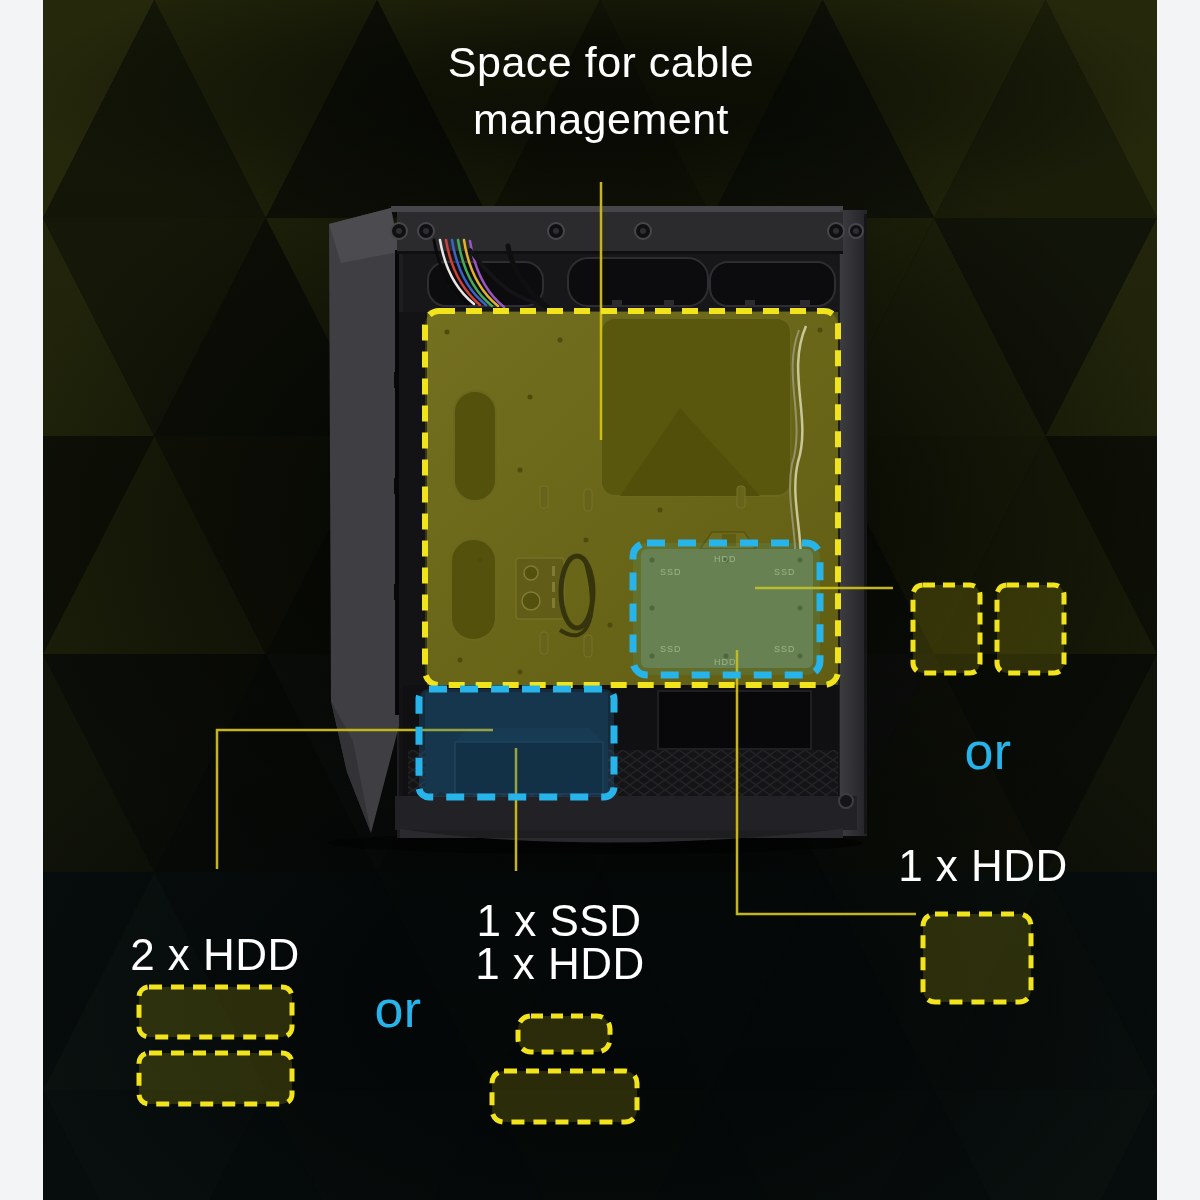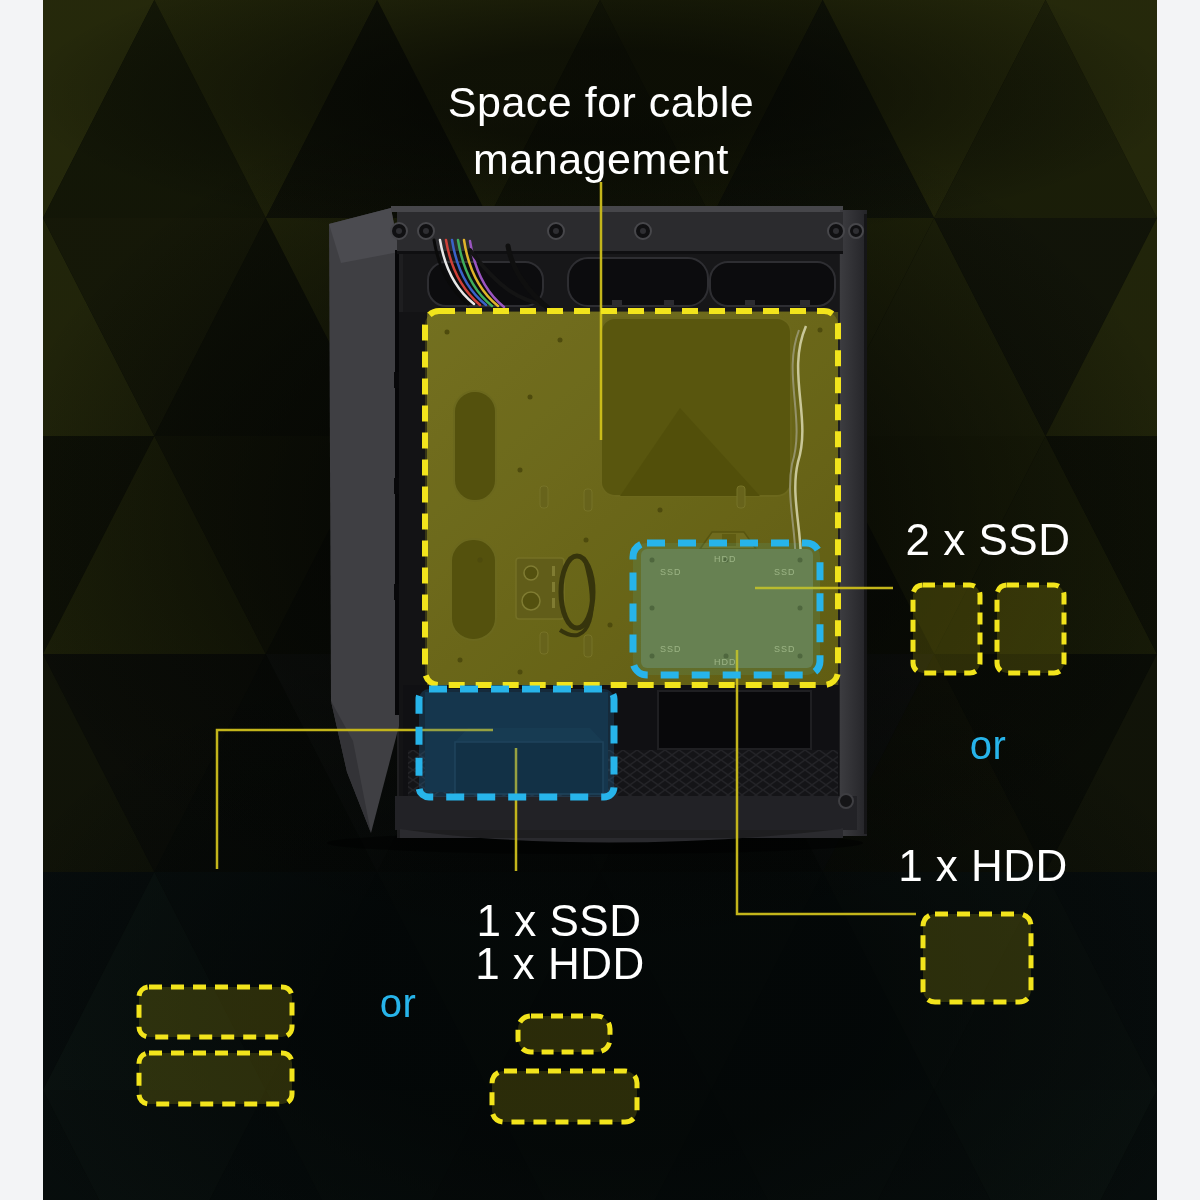--- a/index.html
+++ b/index.html
@@ -26,21 +26,21 @@
   .scene{position:absolute;left:0;top:0;width:1200px;height:1200px;pointer-events:none;}
   .label{
     position:absolute;color:var(--text-white,#fff);
     font-size:44px;line-height:1.05;white-space:nowrap;
     transform:translateX(-50%);letter-spacing:.5px;
   }
   .title{
     font-size:43px;line-height:57px;white-space:normal;
     width:380px;text-align:center;transform:none;
   }
-  .or{color:var(--highlight-cyan,#27b4ea);font-size:40px;text-align:center;}
+  .or{color:var(--highlight-cyan,#27b4ea);font-size:52px;text-align:center;}
   
   .conn{stroke:var(--connector-yellow,#c3b51b);stroke-width:2.5;fill:none;}
   .dashy{stroke:var(--highlight-yellow,#f2e41c);fill:rgba(235,225,25,.17);}
   .dashc{stroke:var(--highlight-cyan,#27b4ea);stroke-width:7;stroke-dasharray:18 13;}
   .stamp{font-family:"Liberation Sans",sans-serif;font-size:9px;fill:rgba(215,230,205,.55);letter-spacing:1px;}
 </style>
 </head>
 <body>
 
 <div class="stage">
@@ -314,23 +314,23 @@
       <rect x="913" y="585" width="67" height="88" rx="10" class="dashy" stroke-width="5" stroke-dasharray="12 8"></rect>
       <rect x="997" y="585" width="67" height="88" rx="10" class="dashy" stroke-width="5" stroke-dasharray="12 8"></rect>
       <rect x="923" y="914" width="108" height="88" rx="12" class="dashy" stroke-width="5" stroke-dasharray="13 9"></rect>
       <rect x="139" y="987" width="153" height="50" rx="10" class="dashy" stroke-width="5" stroke-dasharray="13 9"></rect>
       <rect x="139" y="1053" width="153" height="51" rx="10" class="dashy" stroke-width="5" stroke-dasharray="13 9"></rect>
       <rect x="518" y="1016" width="92" height="36" rx="13" class="dashy" stroke-width="5" stroke-dasharray="12 8"></rect>
       <rect x="492" y="1071" width="145" height="51" rx="12" class="dashy" stroke-width="5" stroke-dasharray="13 9"></rect>
     </g>
   </svg>
 
-  <div class="label title" style="left:411px;top:34px;margin-top:40px;">Space for cable management</div>
-
-  <div class="label" style="left:988px;top:517px;">2 x SSD</div>
+  <div class="label title" style="left:411px;top:34px;">Space for cable management</div>
+
   <div class="label or" style="left:988px;top:724px;">or</div>
   <div class="label" style="left:983px;top:843px;">1 x HDD</div>
 
+  <div class="label" style="left:215px;top:932px;">2 x HDD</div>
   <div class="label or" style="left:398px;top:982px;">or</div>
 
   <div class="label" style="left:559px;top:885px;margin-top:13px;">1 x SSD</div>
   <div class="label" style="left:560px;top:941px;">1 x HDD</div>
 </div>
 
 </body></html>

